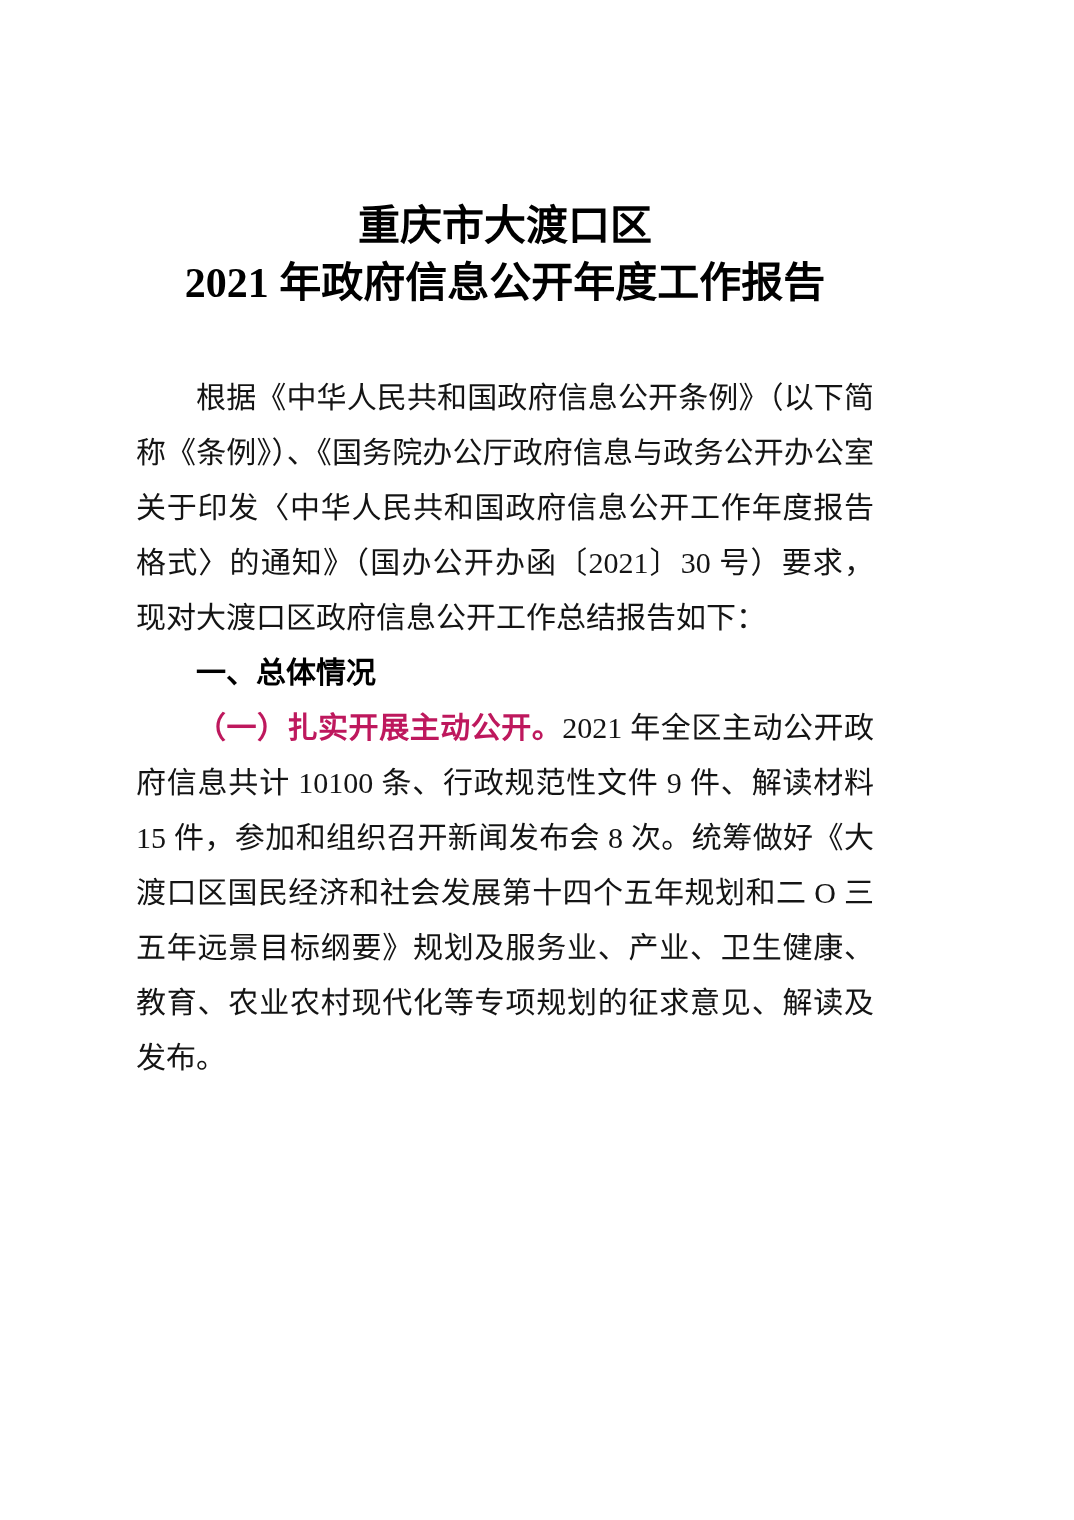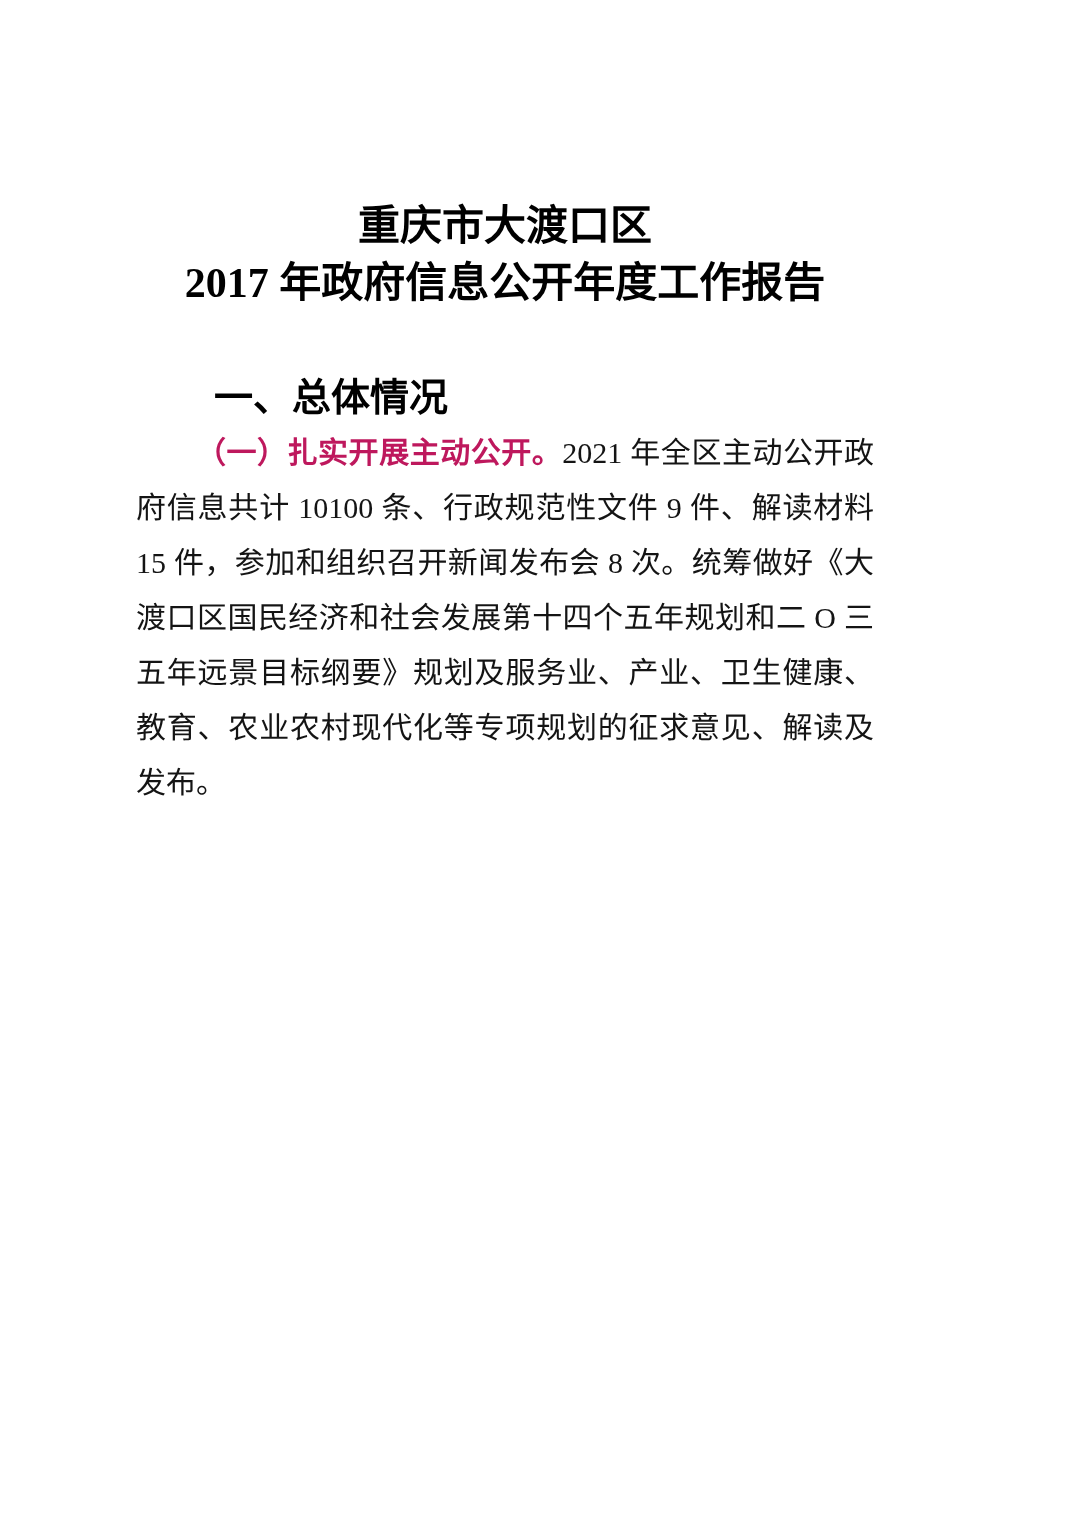--- a/index.html
+++ b/index.html
@@ -37,42 +37,43 @@
     font-size: 30px;
     line-height: 55px;
     text-align: justify;
     text-align-last: left;
     text-indent: 2em;
     letter-spacing: 0;
     word-break: break-all;
   }
   .section-heading {
     margin: 0;
-    font-size: 39px;
+    font-size: 30px;
     line-height: 55px;
     font-weight: 700;
     color: #000000;
     text-indent: 2em;
     font-family: "Liberation Sans", "DejaVu Sans", sans-serif;
   }
   .para-lead {
     font-weight: 700;
     color: #be185d;
   }
 </style>
 </head>
 <body>
 
 <div class="page">
 
   <h1 class="doc-title">
     <span class="title-line">重庆市大渡口区</span>
-    <span class="title-line">2017 年政府信息公开年度工作报告</span>
+    <span class="title-line">2021 年政府信息公开年度工作报告</span>
   </h1>
 
+  <p class="body-para">根据《中华人民共和国政府信息公开条例》（以下简称《条例》）、《国务院办公厅政府信息与政务公开办公室关于印发〈中华人民共和国政府信息公开工作年度报告格式〉的通知》（国办公开办函〔2021〕30 号）要求，现对大渡口区政府信息公开工作总结报告如下：</p>
 
   <h2 class="section-heading">一、总体情况</h2>
 
   <p class="body-para">
     <span class="para-lead">（一）扎实开展主动公开。</span><span>2021 年全区主动公开政府信息共计 10100 条、行政规范性文件 9 件、解读材料 15 件，参加和组织召开新闻发布会 8 次。统筹做好《大渡口区国民经济和社会发展第十四个五年规划和二 O 三五年远景目标纲要》规划及服务业、产业、卫生健康、教育、农业农村现代化等专项规划的征求意见、解读及发布。</span>
   </p>
 
 
 </div>
 

